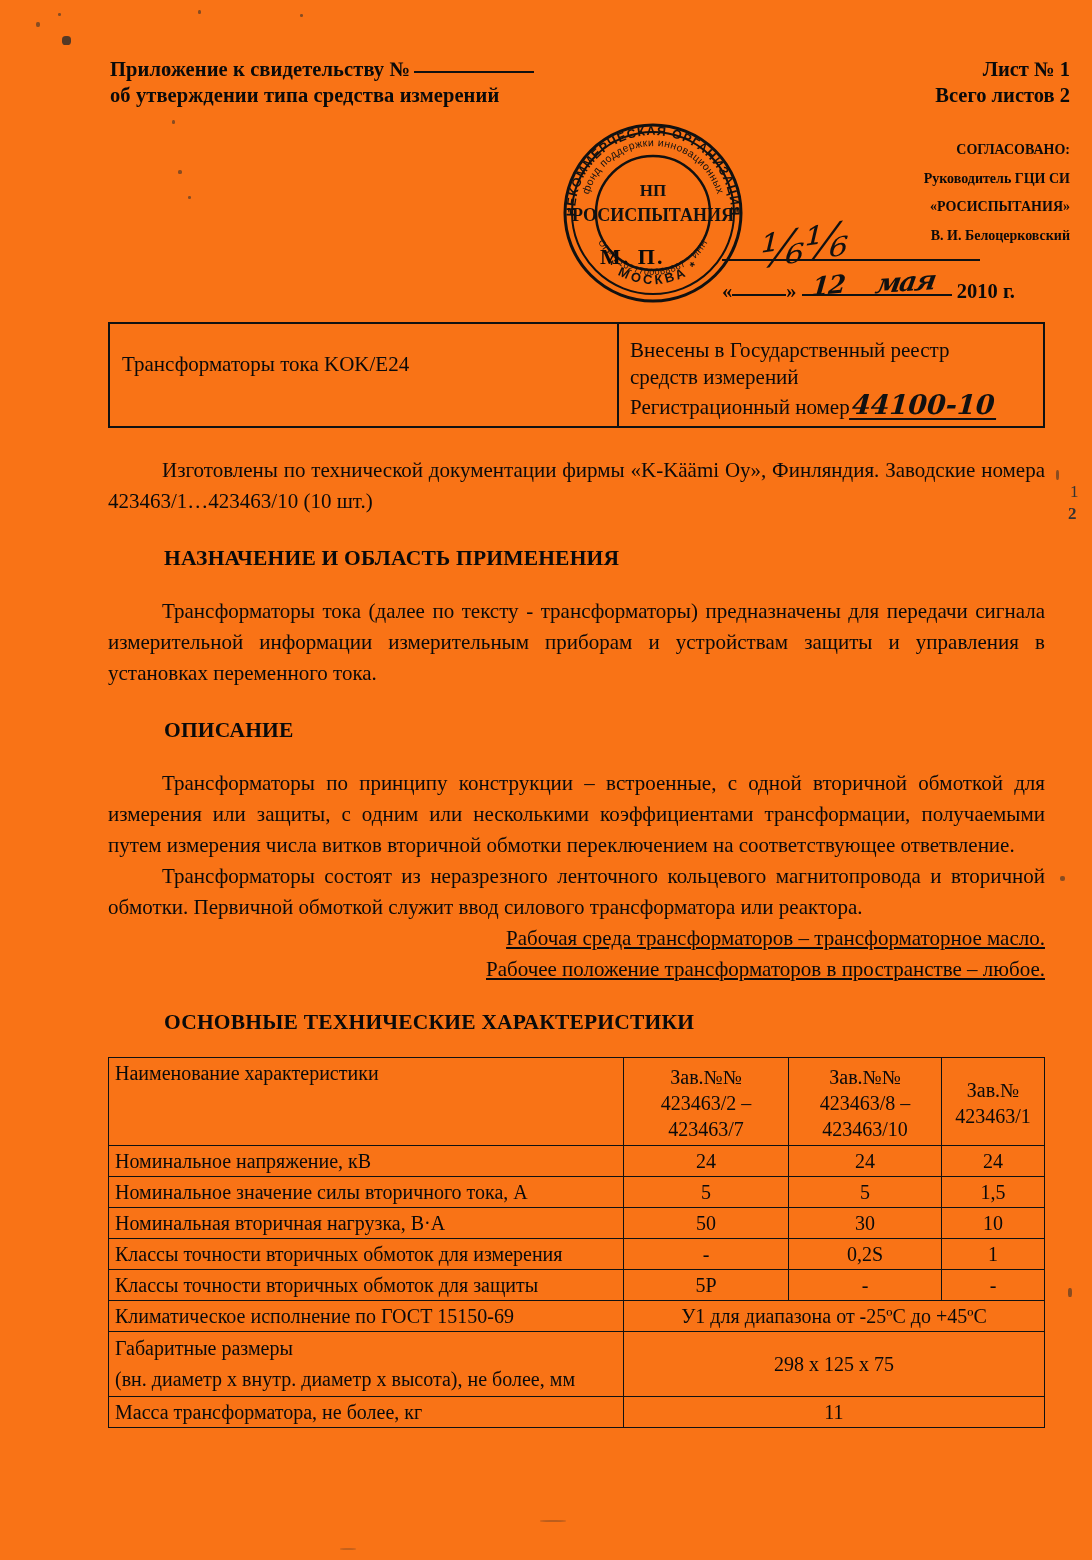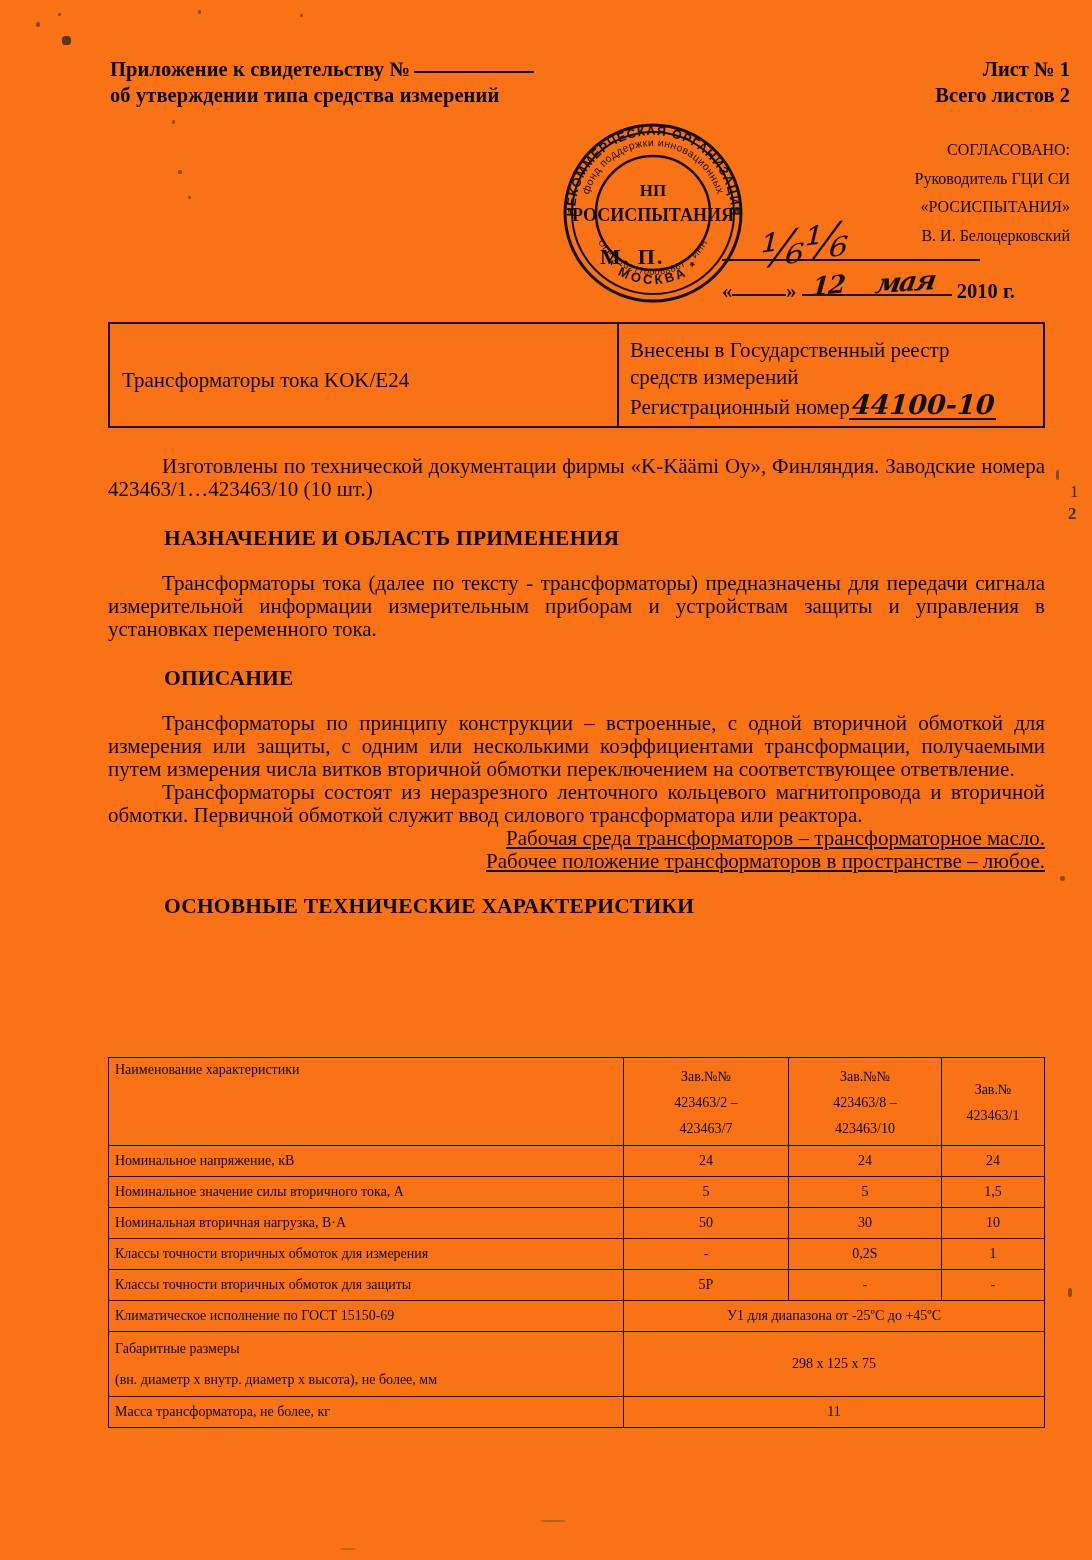--- a/index.html
+++ b/index.html
@@ -56,22 +56,22 @@
     font-size: 20.5px;
     line-height: 26px;
   }
 
   
   .approve {
     position: absolute;
     right: 22px;
     top: 136px;
     text-align: right;
-    font-weight: normal;
-    font-size: 16px;
+    font-weight: bold;
+    font-size: 14px;
     line-height: 28.5px;
     white-space: nowrap;
   }
   .sign-row {
     position: absolute;
     left: 722px;
     top: 258px;
     width: 258px;
     border-bottom: 2px solid #111;
     height: 1px;
@@ -162,21 +162,20 @@
     top: 0;
     bottom: 0;
     width: 0;
     border-left: 2px solid #111;
   }
   .reg-left {
     position: absolute;
     left: 12px;
     top: 28px;
     font-size: 21px;
-    margin-top: 16px;
   }
   .reg-right {
     position: absolute;
     left: 520px;
     top: 13px;
     font-size: 21px;
     line-height: 27px;
   }
   .reg-right .numline {
     white-space: nowrap;
@@ -191,21 +190,21 @@
     min-width: 118px;
   }
 
   
   .body {
     position: absolute;
     left: 108px;
     top: 455px;
     width: 937px;
     font-size: 21px;
-    line-height: 23px;
+    line-height: 31px;
   }
   p.just {
     margin: 0;
     text-align: justify;
     text-indent: 54px;
   }
   p.noind {
     margin: 0;
     text-align: right;
     text-indent: 54px;
@@ -220,21 +219,21 @@
   }
   h2.sec.tight { padding-top: 22px; }
 
   
   table.specs {
     position: absolute;
     left: 108px;
     top: 1057px;
     width: 937px;
     border-collapse: collapse;
-    font-size: 14px;
+    font-size: 20px;
   }
   table.specs td {
     border: 1.6px solid #111;
     padding: 1px 6px;
     vertical-align: middle;
   }
   table.specs td.name {
     text-align: left;
     white-space: nowrap;
   }

